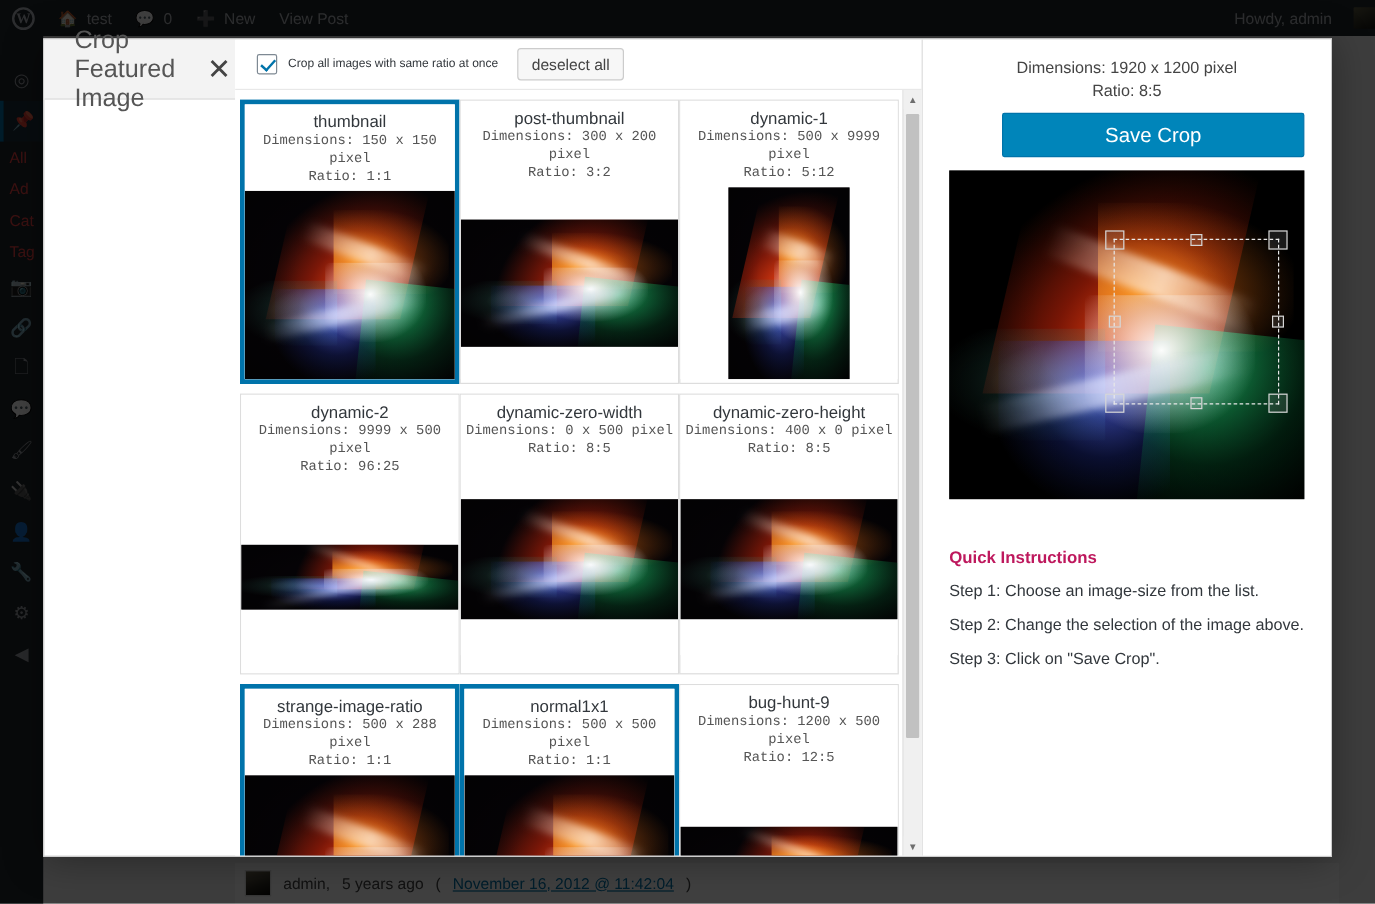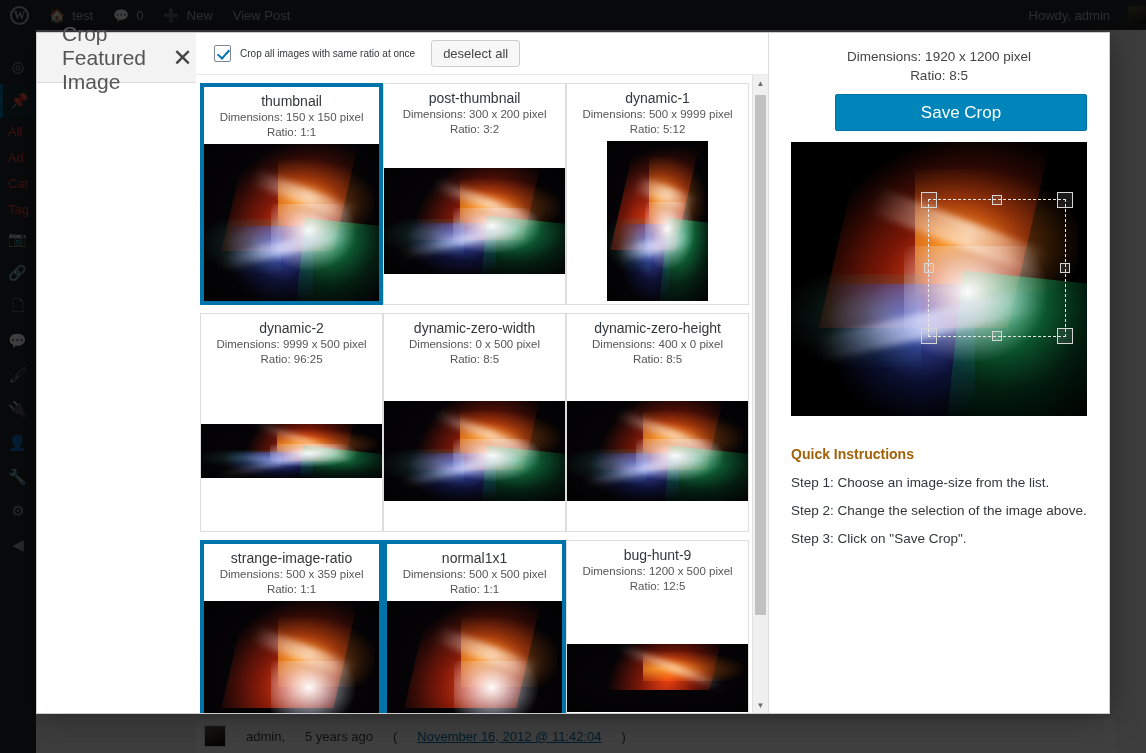--- a/index.html
+++ b/index.html
@@ -53,21 +53,21 @@
 
   #content-behind {
     position: absolute; top: 30px; left: 36px; right: 0; bottom: 0;
     background: #f1f1f1; overflow: hidden;
   }
   .behind-box {
     position: absolute; background: #fff; border: 1px solid #e5e5e5;
   }
   #comment-row {
     position: absolute; left: 160px; right: 30px; bottom: 0; height: 34px;
-    display: flex; align-items: center; gap: 20px;
+    display: flex; align-items: center; gap: 10px;
     font-size: 13px; color: #444; padding-left: 8px;
     background: #fff;
   }
   .cm-avatar {
     width: 22px; height: 22px; flex: 0 0 22px;
     background: linear-gradient(160deg,#6a6350,#2c2a22 60%,#0d0c0a);
     border: 1px solid #ddd;
   }
   #comment-row a { color: #0073aa; text-decoration: underline; }
 
@@ -131,21 +131,21 @@
     padding-left: 4px;
   }
   .card {
     width: 183px; margin: 0 0 8px 0; background: #fff;
     border: 1px solid #ddd; padding: 0; cursor: pointer;
     display: flex; flex-direction: column;
   }
   .card.selected { border: 4px solid #0073aa; }
   .card-meta { padding: 5px 4px 4px; text-align: center; background:#fff; }
   .card-name { font-size: 14px; color: #32373c; line-height: 18px; }
-  .card-dim, .card-ratio { font-size: 11.5px; color: #555; line-height: 15px; }
+  .card-dim, .card-ratio { font-size: 11.5px; color: #555; line-height: 15px; font-family: Liberation Mono, monospace; }
   .card-thumb-box {
     height: 160px; display: flex; align-items: center; justify-content: center;
     background: #fff; overflow: hidden;
   }
   .card.selected .card-thumb-box { height: 157px; }
 
   
   .prism {
     position: relative; overflow: hidden; background: #050306;
   }
@@ -235,21 +235,21 @@
   .h-edge { width: 10px; height: 10px; }
   .h-nw { left: -8px;  top: -8px;  cursor: nw-resize; }
   .h-ne { right: -8px; top: -8px;  cursor: ne-resize; }
   .h-sw { left: -8px;  bottom: -8px; cursor: sw-resize; }
   .h-se { right: -8px; bottom: -8px; cursor: se-resize; }
   .h-n  { left: 50%; margin-left: -5px; top: -5px; cursor: n-resize; }
   .h-s  { left: 50%; margin-left: -5px; bottom: -5px; cursor: s-resize; }
   .h-w  { top: 50%; margin-top: -5px; left: -5px; cursor: w-resize; }
   .h-e  { top: 50%; margin-top: -5px; right: -5px; cursor: e-resize; }
 
-  #qi-title { margin-top: 30px; font-size: 14px; color: #a16207; font-weight: 600; }
+  #qi-title { margin-top: 40px; font-size: 14px; color: #be185d; font-weight: 600; }
   .qi-step { margin-top: 13px; font-size: 13.5px; color: #32373c; }
   .qi-step:first-of-type { margin-top: 17px; }
 </style>
 </head>
 <body>
 
 <div id="wp-root">
 
   <div id="adminbar">
     <div class="ab-item">
@@ -472,21 +472,21 @@
                   <i class="p-white"></i>
                   <i class="p-beam1"></i>
                   <i class="p-beam2"></i>
                   <i class="p-vig"></i>
                 </div>
               </div>
             </div>
             <div class="card selected">
               <div class="card-meta">
                 <div class="card-name">strange-image-ratio</div>
-                <div class="card-dim">Dimensions: 500 x 359 pixel</div>
+                <div class="card-dim">Dimensions: 500 x 288 pixel</div>
                 <div class="card-ratio">Ratio: 1:1</div>
               </div>
               <div class="card-thumb-box">
                 <div class="prism" style="width: 100%; height: 100%;">
                   <i class="p-red"></i>
                   <i class="p-orange"></i>
                   <i class="p-white"></i>
                   <i class="p-beam1"></i>
                   <i class="p-vig"></i>
                 </div>

